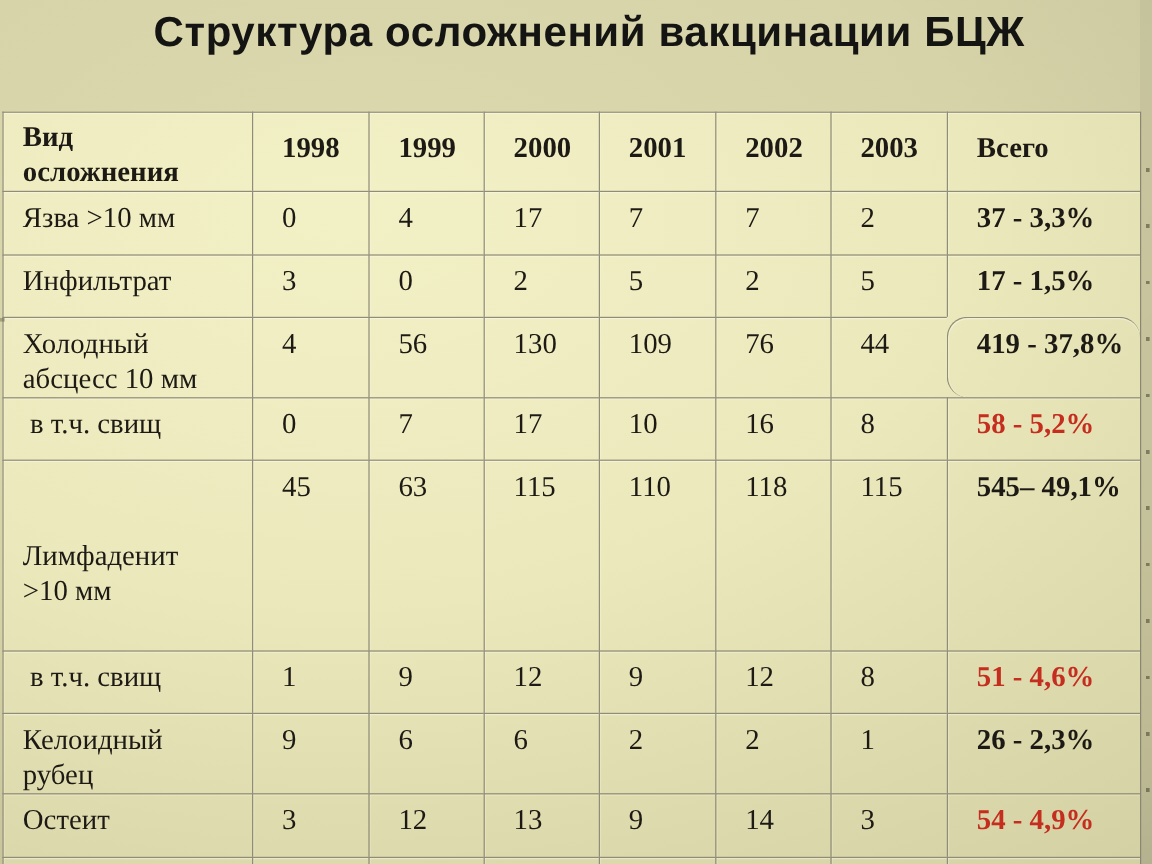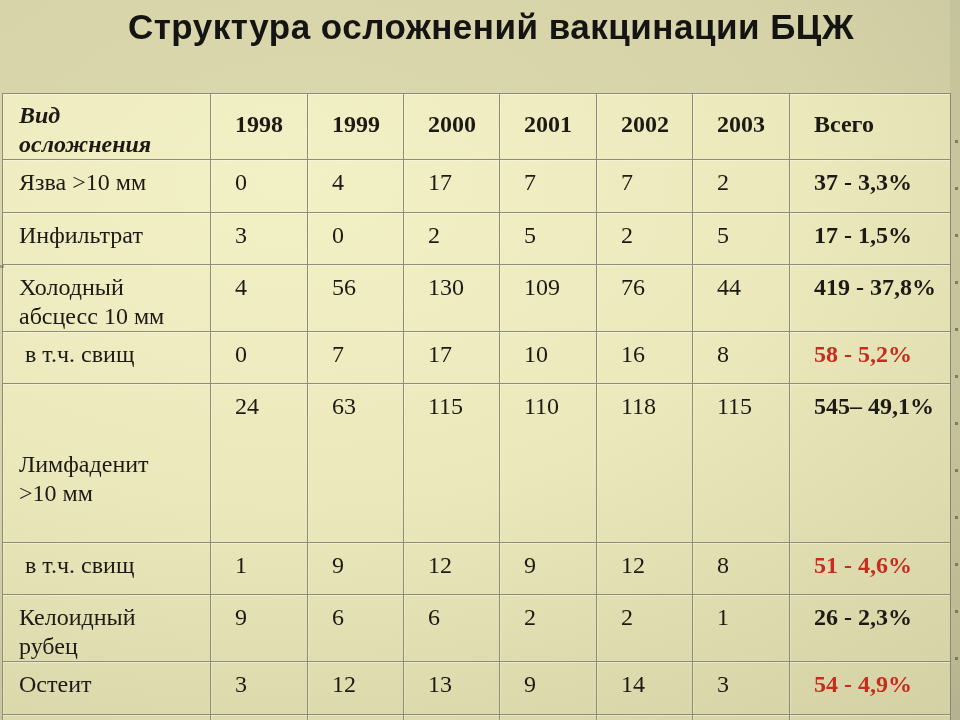--- a/index.html
+++ b/index.html
@@ -53,21 +53,21 @@
     padding: 8px 4px 0 24px;
     overflow: visible;
   }
 
   table.bcg td.name {
     padding-left: 16px;
     white-space: pre-wrap;
   }
 
   tr.header-row td { font-weight: bold; padding-top: 16px; }
-  tr.header-row td.name { padding-top: 7px; font-style: italic; }
+  tr.header-row td.name { padding-top: 7px; }
   td.tot { font-weight: bold; }
 
   
   .overflow-box { height: 34px; overflow: visible; }
 
   
   .edge-strip {
     position: absolute;
     right: 0; top: 0;
     width: 10px; height: 720px;
@@ -143,40 +143,40 @@
 
     <tr style="height:67px">
       <td class="name">Холодный
 абсцесс 10 мм</td>
       <td>4</td>
       <td>56</td>
       <td>130</td>
       <td>109</td>
       <td>76</td>
       <td>44</td>
-      <td class="tot" style="color: rgb(29, 26, 21);">419 - 37,8%</td>
+      <td class="tot" style="color: rgb(29, 26, 21); border-radius: 17px;">419 - 37,8%</td>
     </tr>
 
     <tr style="height:52px">
       <td class="name"> в т.ч. свищ</td>
       <td>0</td>
       <td>7</td>
       <td>17</td>
       <td>10</td>
       <td>16</td>
       <td>8</td>
       <td class="tot" style="color: rgb(197, 45, 31);">58 - 5,2%</td>
     </tr>
 
     <tr style="height:51px">
       <td class="name">
         <div class="overflow-box">Лимфаденит
 &gt;10 мм</div>
       </td>
-      <td>24</td>
+      <td>45</td>
       <td>63</td>
       <td>115</td>
       <td>110</td>
       <td>118</td>
       <td>115</td>
       <td class="tot" style="color: rgb(29, 26, 21);">545– 49,1%</td>
     </tr>
 
     <tr style="height:52px">
       <td class="name"> в т.ч. свищ</td>

